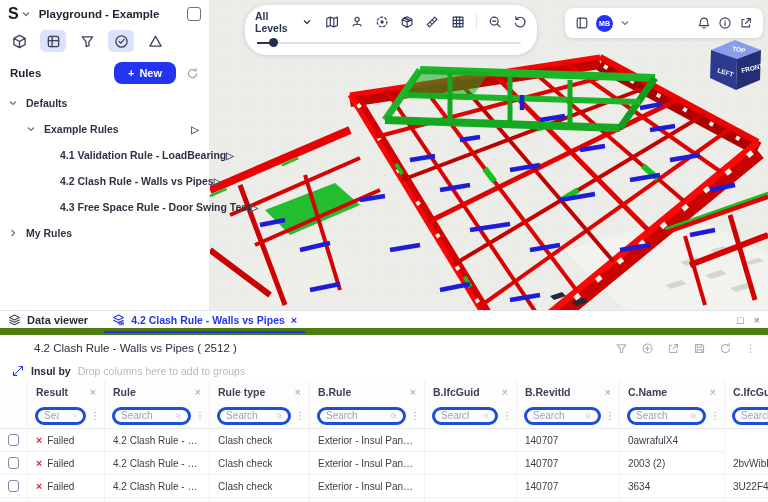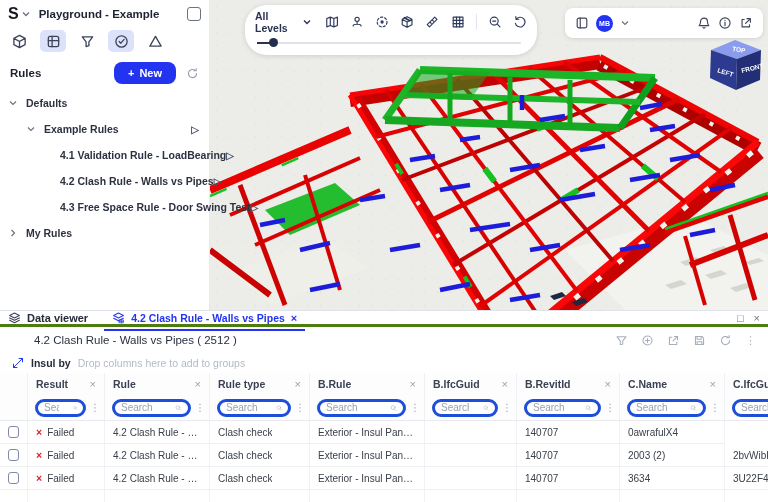--- a/index.html
+++ b/index.html
@@ -48,21 +48,21 @@
     box-shadow:0 1px 4px rgba(20,25,60,.12); display:flex; align-items:center; padding:0 10px; gap:7px; z-index:4; }
   .avatar { width:17px; height:17px; border-radius:50%; background:#2334f0; color:#fff; font-size:7px; font-weight:bold; display:flex; align-items:center; justify-content:center; cursor:pointer; }
   .ub-spacer { flex:1; }
   .ub-ic { width:14px; height:14px; stroke:#3c4459; fill:none; stroke-width:1.3; stroke-linecap:round; stroke-linejoin:round; cursor:pointer; }
 
   .navcube { position:absolute; right:2px; top:38px; z-index:4; cursor:pointer; }
   .navcube text { fill:#fff; font-size:6.5px; font-weight:bold; font-family:"Liberation Sans",sans-serif; }
 
   
   .dv { position:absolute; left:0; top:310px; width:768px; height:192px; background:#fff; border-top:1px solid #dfe2e8; z-index:5; }
-  .dv-tabs { display:flex; align-items:center; height:16px; border-bottom:3px solid #4d7c0f; padding:0 8px; }
+  .dv-tabs { display:flex; align-items:center; height:24px; border-bottom:7px solid #4d7c0f; padding:0 8px; }
   .dv-title { display:flex; align-items:center; gap:6px; font-size:11px; font-weight:600; color:#262c3a; margin-right:16px; }
   .dv-tab { position:relative; display:flex; align-items:center; gap:6px; height:24px; padding:0 8px; color:#2334f0; font-size:10.5px; font-weight:600; cursor:pointer; }
   .dv-tab .underline { position:absolute; left:0; right:0; bottom:-1px; height:2px; background:#2334f0; }
   .dv-tab .x { color:#2334f0; font-size:11px; }
   .dv-win { margin-left:auto; display:flex; align-items:center; gap:10px; color:#6b7280; font-size:11px; }
   .dv-sub { display:flex; align-items:center; height:26px; padding:0 12px 0 34px; }
   .dv-sub .t { font-size:11.5px; color:#2a3040; }
   .dv-actions { margin-left:auto; display:flex; align-items:center; gap:13px; }
   .act-ic { width:13px; height:13px; stroke:#a8aeba; fill:none; stroke-width:1.3; stroke-linecap:round; stroke-linejoin:round; cursor:pointer; }
   .kebab { color:#a8aeba; font-size:11px; cursor:pointer; }

